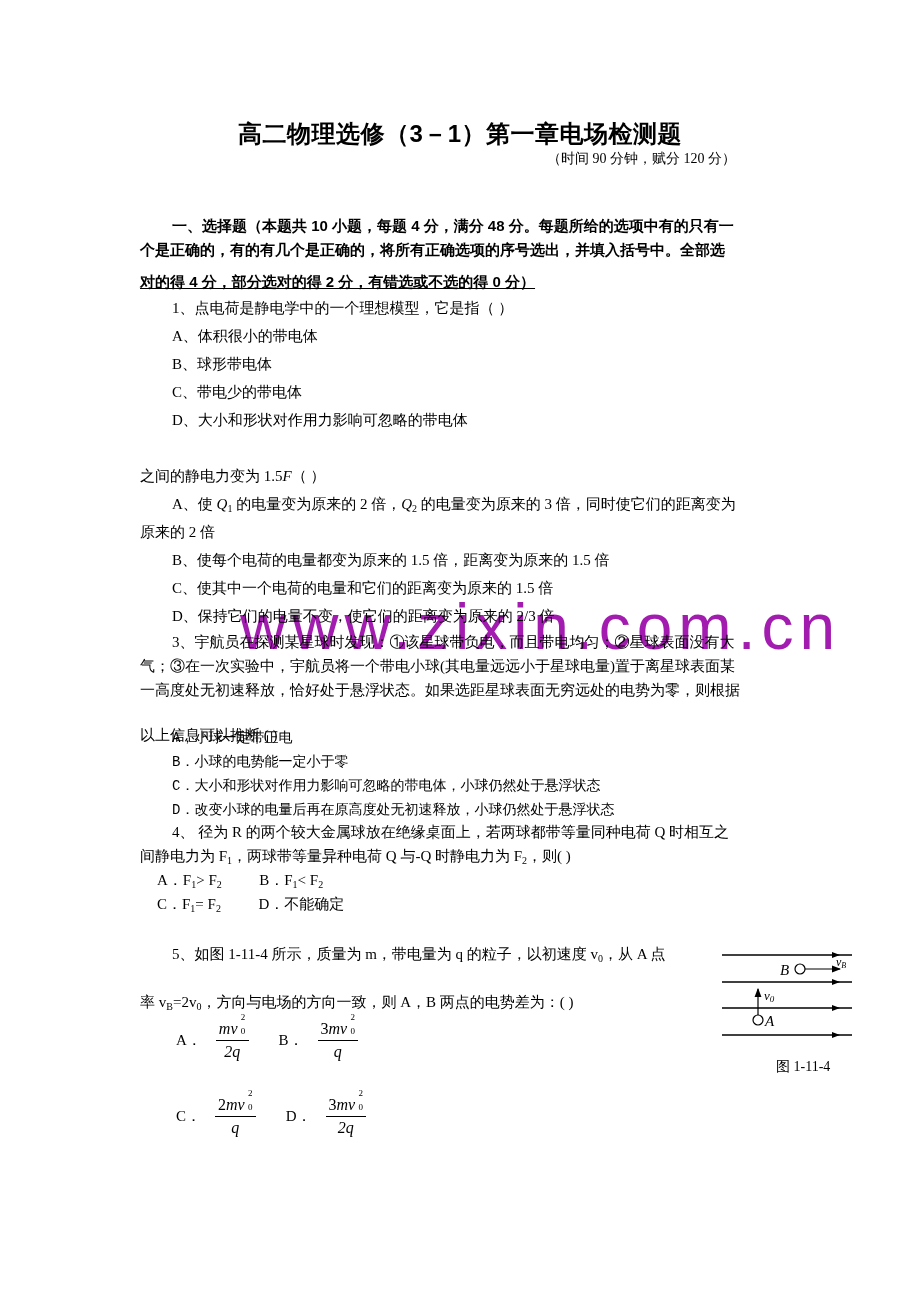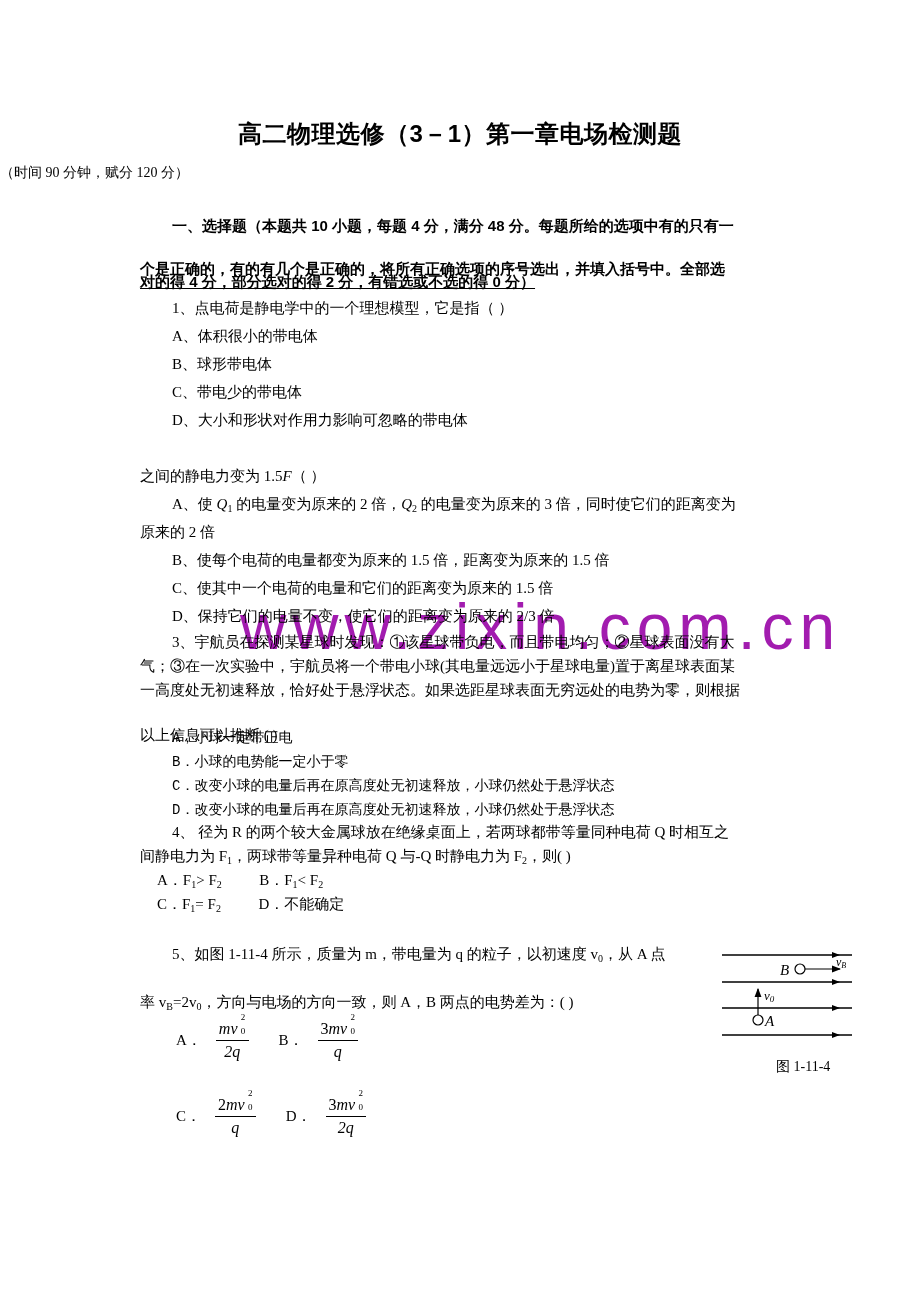--- a/index.html
+++ b/index.html
@@ -1,21 +1,21 @@
 <!DOCTYPE html>
 <html><head>
   <meta charset="utf-8">
   <style>
     html, body { margin:0; padding:0; background:#ffffff; }
     body { width:920px; height:1302px; position:relative; overflow:hidden; color:#000;
            font-family:"Liberation Serif","DejaVu Serif",serif; }
     .page { position:absolute; left:0; top:0; width:920px; height:1302px; }
     .title { position:absolute; left:0; width:920px; top:118px; text-align:center;
              font-family:"Liberation Sans","DejaVu Sans",sans-serif; font-weight:bold; font-size:24px; letter-spacing:0.5px; }
-    .subtitle { position:absolute; left:0; width:736px; top:164px; text-align:left; font-size:14px; }
+    .subtitle { position:absolute; left:0; width:736px; top:150px; text-align:right; font-size:14px; }
     .ln { position:absolute; left:140px; white-space:nowrap; font-size:15px; line-height:20px; }
     .ind { left:172px; }
     .ind2 { left:157px; }
     .bold { font-family:"Liberation Sans","DejaVu Sans",sans-serif; font-weight:bold; font-size:15px; }
     .mono { font-family:"Liberation Mono","DejaVu Sans Mono",monospace; font-size:14px; }
     i.v { font-style:italic; }
     sub { font-size:10px; vertical-align:-3px; line-height:0; }
     .frac-row { position:absolute; display:flex; align-items:center; font-size:15px; }
     .opt-label { margin-right:14px; }
     .frac { display:inline-flex; flex-direction:column; align-items:center; font-style:italic; font-size:16px; margin-right:30px; }
@@ -34,21 +34,21 @@
 <body>
 
 <div class="page">
   <div class="watermark">www.zixin.com.cn</div>
 
   <div class="content">
     <div class="title">高二物理选修（3－1）第一章电场检测题</div>
     <div class="subtitle">（时间 90 分钟，赋分 120 分）</div>
 
     <div class="ln ind bold" style="top:216px;">一、选择题（本题共 10 小题，每题 4 分，满分 48 分。每题所给的选项中有的只有一</div>
-    <div class="ln bold" style="top:259px;">个是正确的，有的有几个是正确的，将所有正确选项的序号选出，并填入括号中。全部选</div>
+    <div class="ln bold" style="top:240px;">个是正确的，有的有几个是正确的，将所有正确选项的序号选出，并填入括号中。全部选</div>
     <div class="ln bold" style="top:272px;text-decoration:underline;">对的得 4 分，部分选对的得 2 分，有错选或不选的得 0 分）</div>
 
     <div class="ln ind" style="top:298px;">1、点电荷是静电学中的一个理想模型，它是指（          ）</div>
     <div class="ln ind" style="top:326px;">A、体积很小的带电体</div>
     <div class="ln ind" style="top:354px;">B、球形带电体</div>
     <div class="ln ind" style="top:382px;">C、带电少的带电体</div>
     <div class="ln ind" style="top:410px;">D、大小和形状对作用力影响可忽略的带电体</div>
 
     <div class="ln" style="top:466px;">
       <span>之间的静电力变为 1.5</span><i class="v">F</i><span>（          ）</span>
@@ -60,21 +60,21 @@
     <div class="ln ind" style="top:550px;">B、使每个电荷的电量都变为原来的 1.5 倍，距离变为原来的 1.5 倍</div>
     <div class="ln ind" style="top:578px;">C、使其中一个电荷的电量和它们的距离变为原来的 1.5 倍</div>
     <div class="ln ind" style="top:606px;">D、保持它们的电量不变，使它们的距离变为原来的 2/3 倍</div>
 
     <div class="ln ind" style="top:632px;">3、宇航员在探测某星球时发现：①该星球带负电，而且带电均匀；②星球表面没有大</div>
     <div class="ln" style="top:656px;">气；③在一次实验中，宇航员将一个带电小球(其电量远远小于星球电量)置于离星球表面某</div>
     <div class="ln" style="top:680px;">一高度处无初速释放，恰好处于悬浮状态。如果选距星球表面无穷远处的电势为零，则根据</div>
     <div class="ln" style="top:704px;margin-top:21px;">以上信息可以推断      (          )</div>
     <div class="ln ind mono" style="top:728px;">A，小球一定带正电</div>
     <div class="ln ind mono" style="top:752px;font-family:Liberation Mono, monospace;">B．小球的电势能一定小于零</div>
-    <div class="ln ind mono" style="top:776px;">C．改变小球的电量后再在原高度处无初速释放，小球仍然处于悬浮状态</div>
+    <div class="ln ind mono" style="top:776px;">C．大小和形状对作用力影响可忽略的带电体，小球仍然处于悬浮状态</div>
     <div class="ln ind mono" style="top:800px;">D．改变小球的电量后再在原高度处无初速释放，小球仍然处于悬浮状态</div>
 
     <div class="ln ind" style="top:822px;">4、  径为 R 的两个较大金属球放在绝缘桌面上，若两球都带等量同种电荷 Q 时相互之</div>
     <div class="ln" style="top:846px;">
       <span>间静电力为 F</span><sub>1</sub><span>，两球带等量异种电荷 Q 与-Q 时静电力为 F</span><sub>2</sub><span>，则(          )</span>
     </div>
     <div class="ln ind2" style="top:870px;">
       <span><span>A．F</span><sub>1</sub><span>&gt; F</span><sub>2</sub></span>
       <span style="display:inline-block;width:30px;"></span>
       <span><span>B．F</span><sub>1</sub><span>&lt; F</span><sub>2</sub></span>

